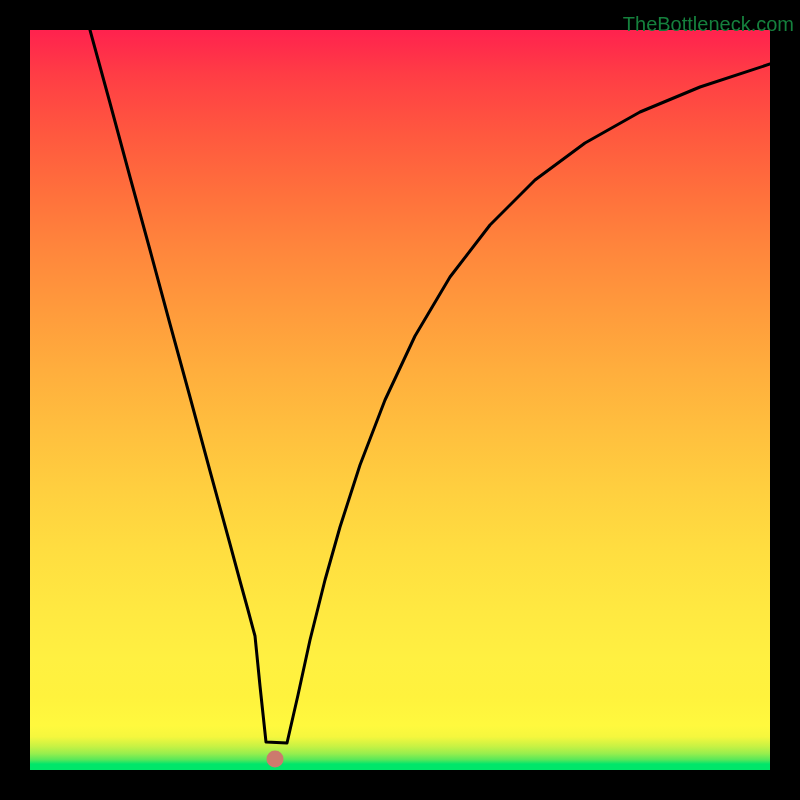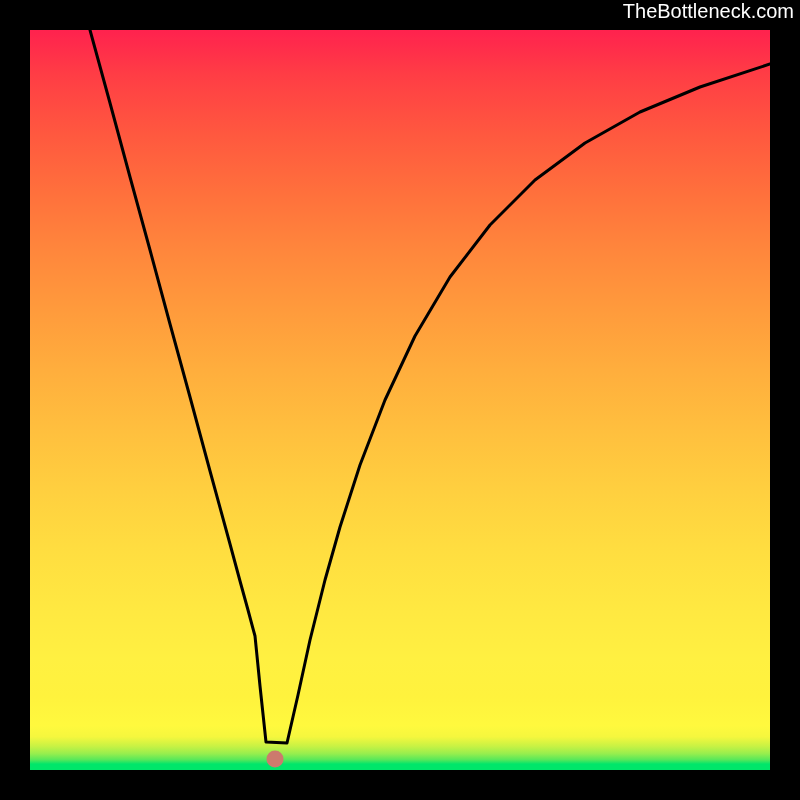--- a/index.html
+++ b/index.html
@@ -9,23 +9,23 @@
   }
   body {
     width: 800px;
     height: 800px;
     background: #000;
     position: relative;
     font-family: Arial, Helvetica, sans-serif;
   }
   .watermark {
     position: absolute;
-    top: 0;
+    top: 13px;
     right: 6px;
-    color: #ffffff;
+    color: #15803d;
     font-size: 20px;
     z-index: 10;
   }
   .plot-area {
     position: absolute;
     left: 30px;
     top: 30px;
     width: 740px;
     height: 740px;
     overflow: hidden;

